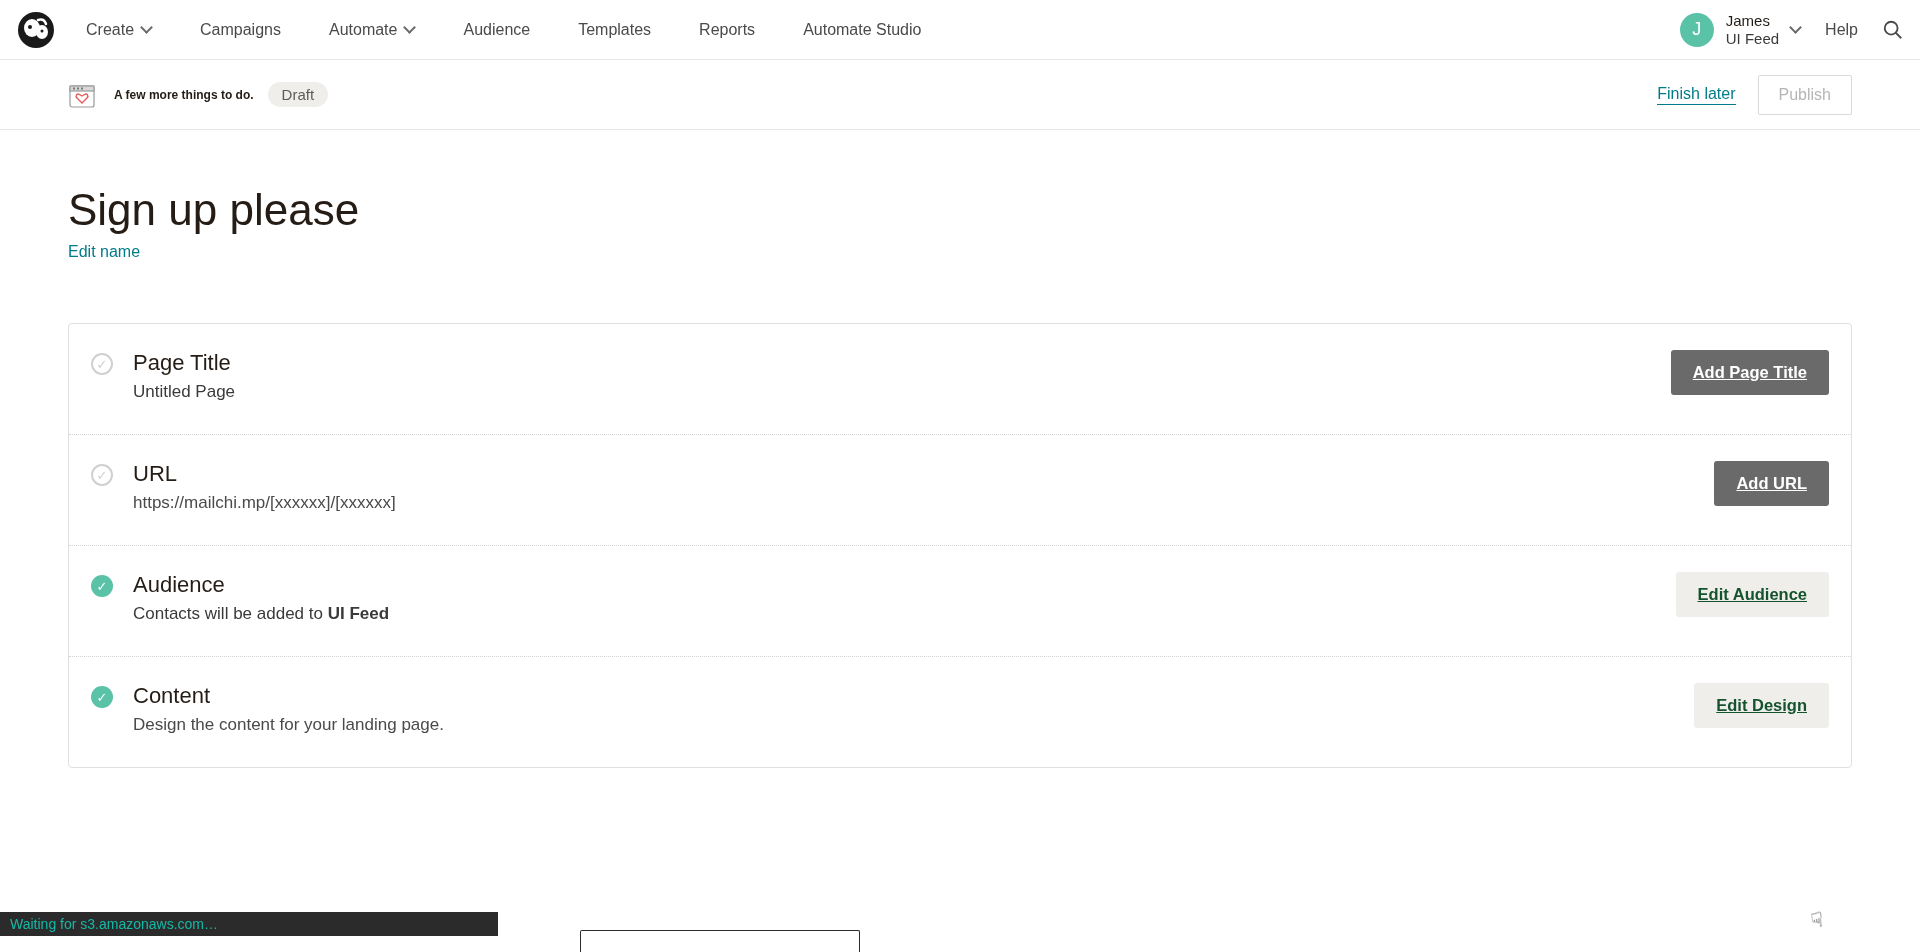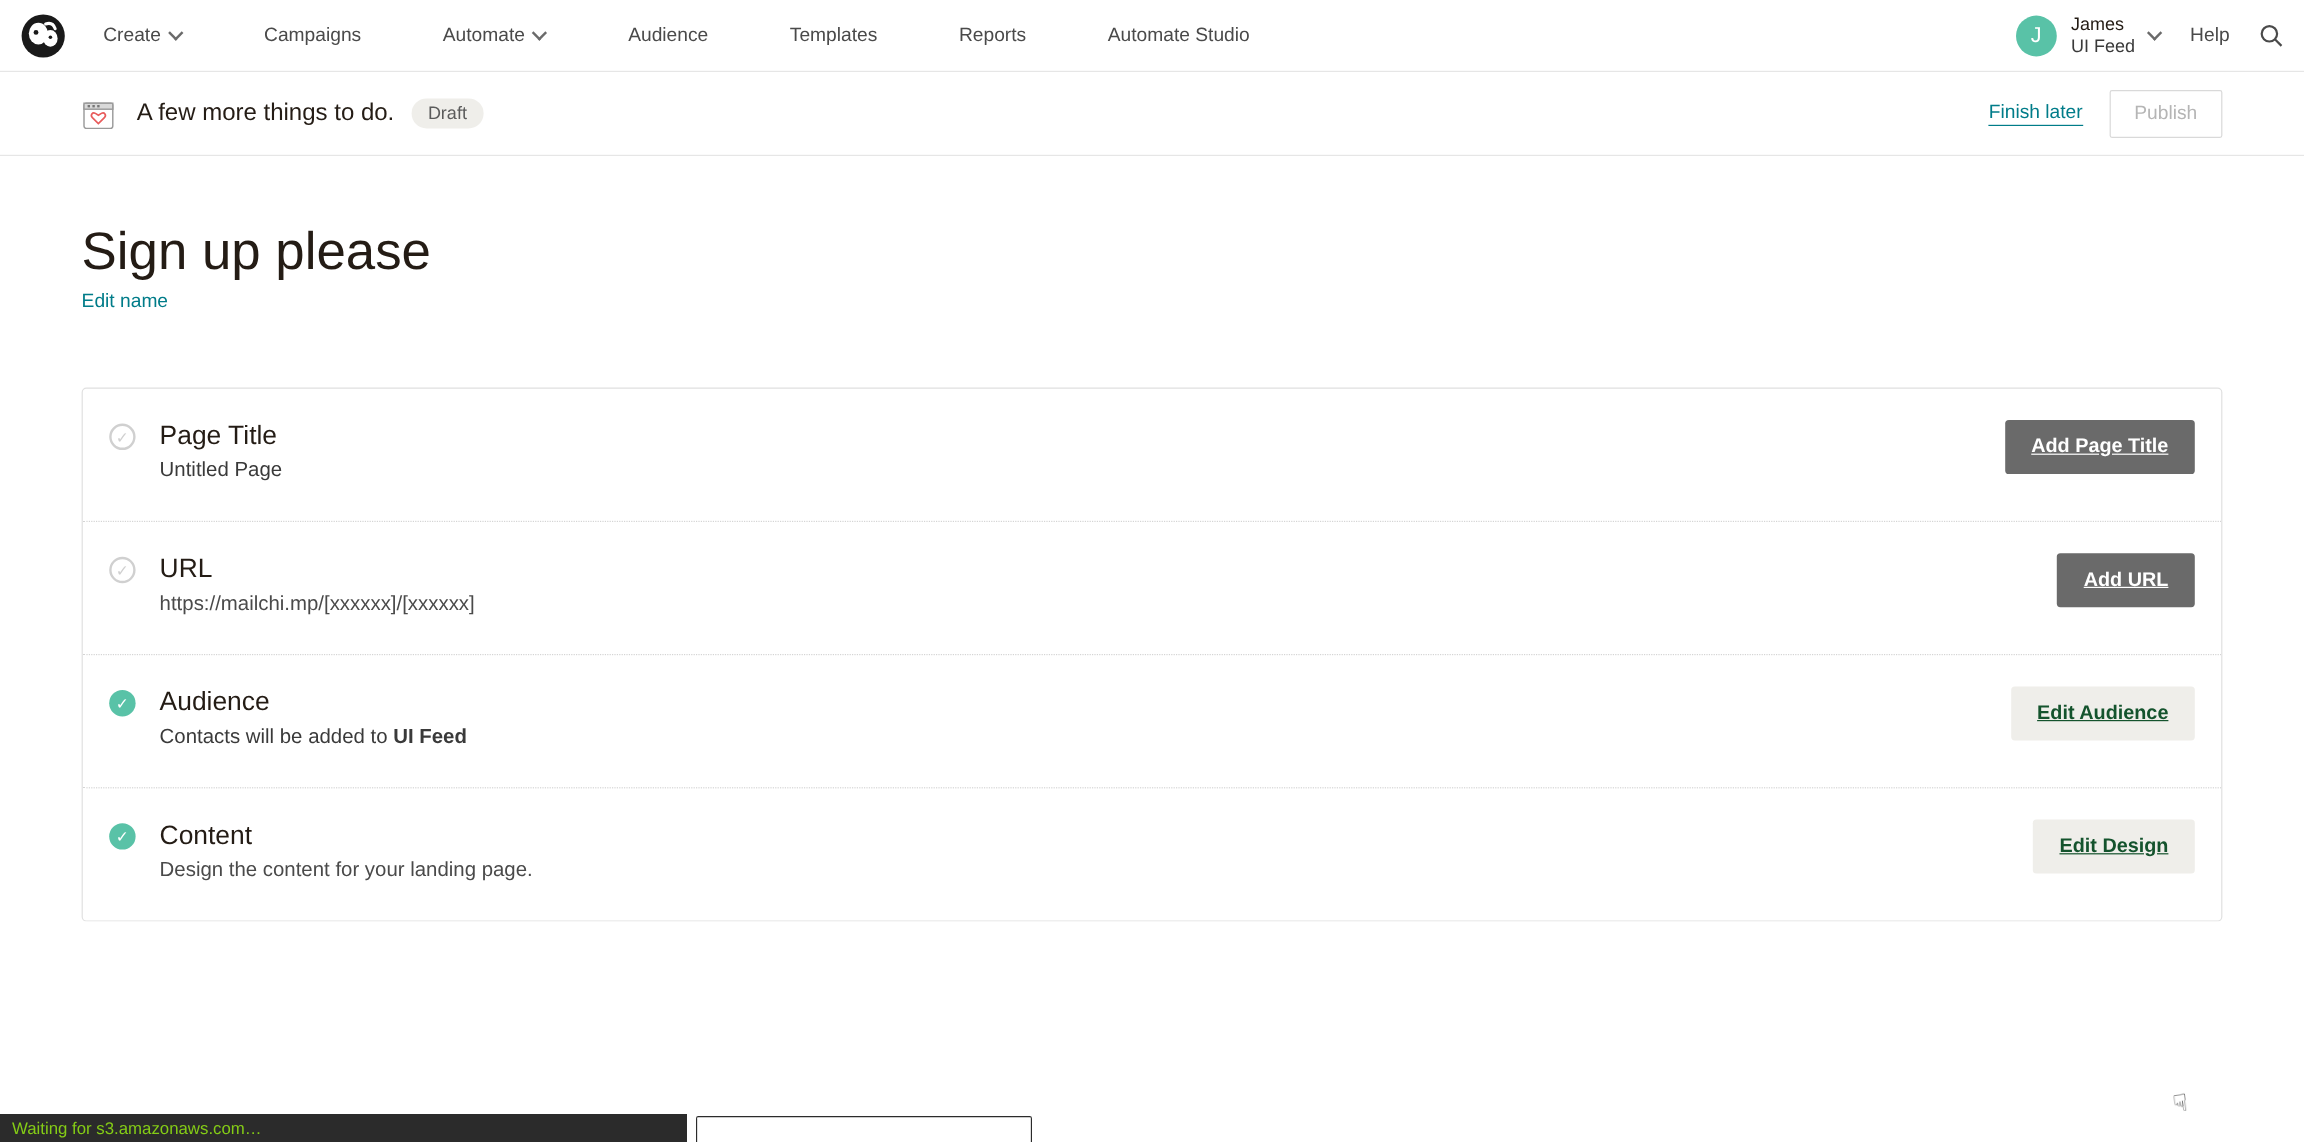--- a/index.html
+++ b/index.html
@@ -16,21 +16,21 @@
     height: 60px;
     border-bottom: 1px solid #e6e6e6;
     padding: 0 16px;
   }
   .logo {
     width: 40px;
     height: 40px;
     margin-right: 30px;
     display:flex;align-items:center;justify-content:center;
   }
-  .nav-items { display: flex; align-items: center; gap: 68px; }
+  .nav-items { display: flex; align-items: center; gap: 48px; }
   .nav-link {
     color: #4a4a4a;
     font-size: 16px;
     cursor: pointer;
     display: flex;
     align-items: center;
     gap: 8px;
   }
   .chev {
     width: 10px; height: 10px;
@@ -76,22 +76,22 @@
     align-items:center;
     padding:0 68px;
     height:70px;
     border-bottom:1px solid #e6e6e6;
   }
   .cal-icon{
     width:28px;height:28px;margin-right:18px;
     display:flex;align-items:center;justify-content:center;
   }
   .sub-title{
-    font-weight:400;
-    font-size:20px;
+    font-weight:700;
+    font-size:12px;
   }
   .draft-badge{
     margin-left:14px;
     background:#efeeea;
     color:#5b5b5b;
     border-radius:14px;
     padding:4px 14px;
     font-size:15px;
     text-align:center;
   }
@@ -153,26 +153,26 @@
     cursor:pointer;
     white-space:nowrap;
     text-decoration:underline;
   }
   .btn-dark{background:#6a6a6a;color:#fff;}
   .btn-light{background:#efeeea;color:#14532d;}
 
   
   .statusbar{
     position:fixed;
-    bottom:0;left:0;
+    bottom:16px;left:0;
     background:#2b2b2b;
-    color:#84cc16;
+    color:#14b8a6;
     font-size:14px;
     padding:4px 10px;
-    width:572px;
+    width:498px;
   }
   .preview-box{
     position:fixed;
     bottom:0;
     left:580px;
     width:280px;
     height:22px;
     border:1.5px solid #2b2b2b;
     border-bottom:none;
     border-radius:2px 2px 0 0;

